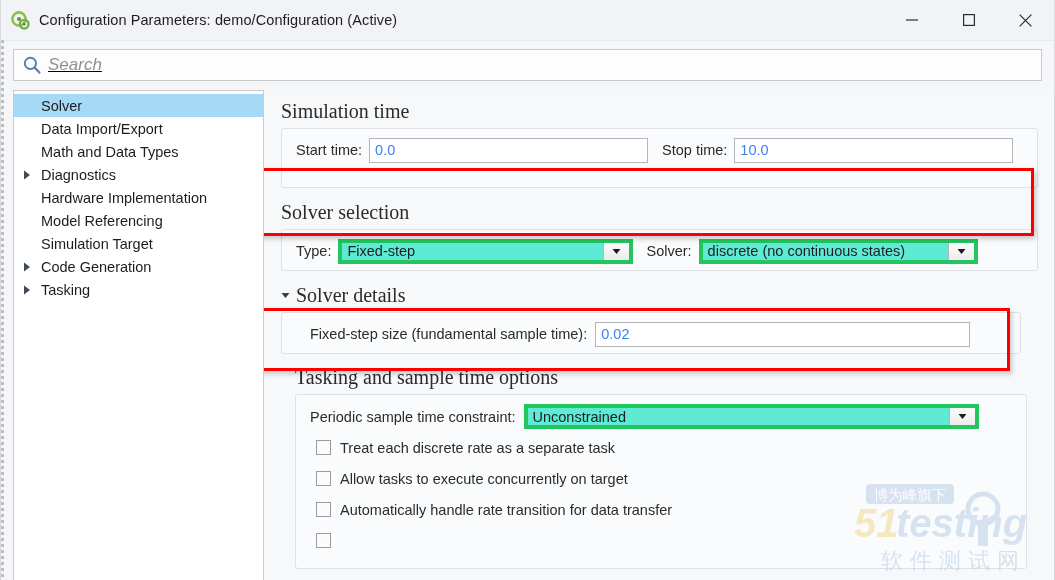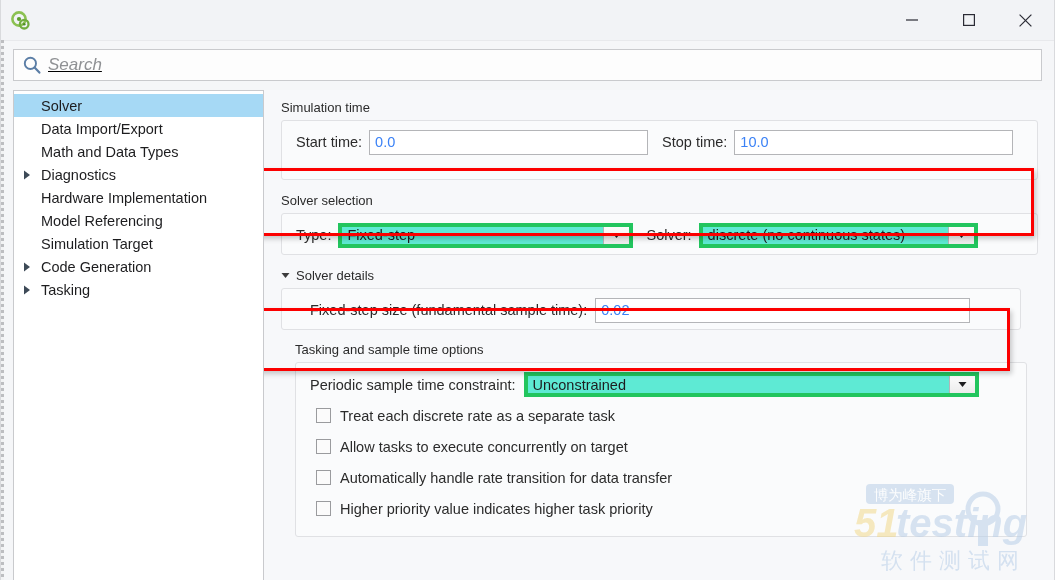--- a/index.html
+++ b/index.html
@@ -149,25 +149,26 @@
     padding: 10px 0 0 17px;
     box-sizing: border-box;
     overflow: hidden;
   }
 
   .section {
     position: relative;
     margin-bottom: 2px;
   }
   .section-title {
-    font-size: 13px;
+    font-size: 20px;
     color: #2b2b2b;
     margin-bottom: 5px;
     display: flex;
     align-items: center;
+    font-family: Liberation Serif, serif;
   }
   .section-title .tri {
     margin-right: 6px;
     display: flex;
     align-items: center;
   }
   .panel {
     border: 1px solid #e0e1e4;
     border-radius: 3px;
     background: #fafbfc;
@@ -279,20 +280,21 @@
 
   <div id="titlebar">
     <div id="app-icon">
       <svg width="20" height="20" viewBox="0 0 20 20">
         <circle cx="9" cy="9" r="6.6" fill="none" stroke="#8cc152" stroke-width="2.6"></circle>
         <circle cx="9" cy="9" r="2.1" fill="#5c9e2d"></circle>
         <circle cx="14.2" cy="14.2" r="4.3" fill="none" stroke="#72ad3e" stroke-width="2.3"></circle>
         <circle cx="14.2" cy="14.2" r="1.3" fill="#4e8b26"></circle>
       </svg>
     </div>
+    <div id="title-text">Configuration Parameters: demo/Configuration (Active)</div>
     <div id="win-controls">
       <div class="win-btn">
         <svg width="14" height="14" viewBox="0 0 14 14">
           <line x1="1" y1="7" x2="13" y2="7" stroke="#2b2b35" stroke-width="1.2"></line>
         </svg>
       </div>
       <div class="win-btn">
         <svg width="14" height="14" viewBox="0 0 14 14">
           <rect x="1.6" y="1.6" width="10.8" height="10.8" fill="none" stroke="#2b2b35" stroke-width="1.2"></rect>
         </svg>
@@ -450,21 +452,20 @@
               <div class="chk-row">
                 <span class="chkbox"></span>
                 <span class="chk-label">Allow tasks to execute concurrently on target</span>
               </div>
               <div class="chk-row">
                 <span class="chkbox"></span>
                 <span class="chk-label">Automatically handle rate transition for data transfer</span>
               </div>
               <div class="chk-row">
                 <span class="chkbox"></span>
-                <span class="chk-label">Higher priority value indicates higher task priority</span>
               </div>
             </div>
         </div>
       </div>
 
       <div class="redbox" style="left:-10px; top:78px; width:780px; height:68px;"></div>
       <div class="redbox" style="left:-10px; top:218px; width:756px; height:63px;"></div>
 
       <div id="watermark">
         <svg width="196" height="92" viewBox="0 0 196 92">

